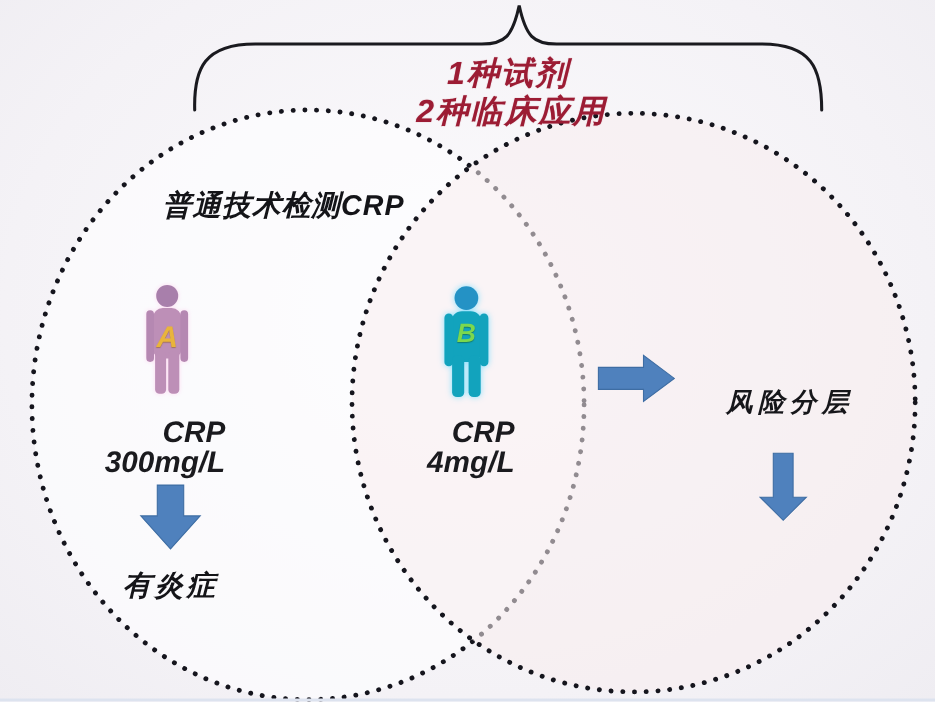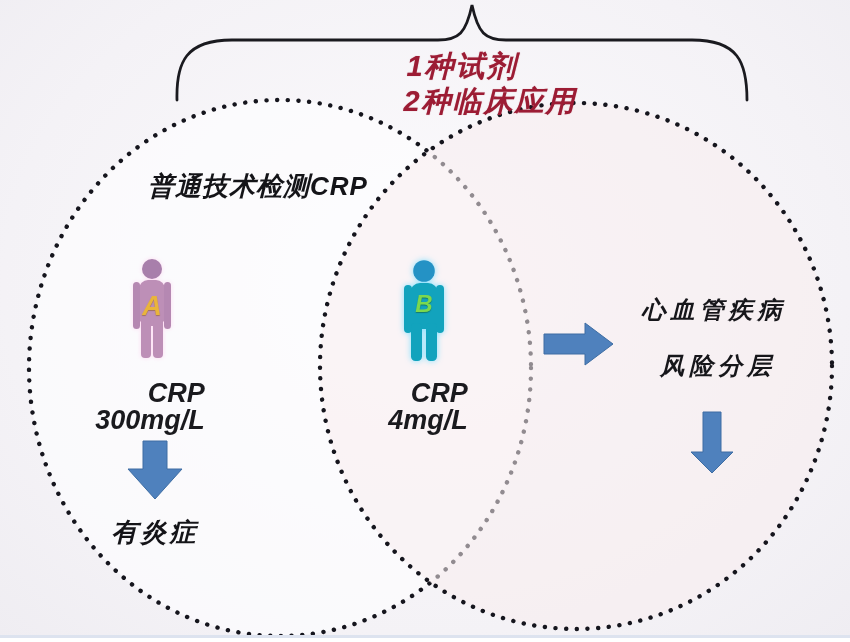--- a/index.html
+++ b/index.html
@@ -93,37 +93,36 @@
       <rect x="-13" y="52" width="11" height="38" rx="4.5" fill="#12a3bd"></rect>
       <rect x="2" y="52" width="11" height="38" rx="4.5" fill="#12a3bd"></rect>
     </g>
 
     <polygon points="143,441 167,441 167,469 182,469 155,499 128,469 143,469" stroke="#3e6da3" stroke-width="1" fill="#4f81bd"></polygon>
     <polygon points="544,334 585,334 585,323 613,344 585,365 585,354 544,354" stroke="#3e6da3" stroke-width="1" fill="#4f81bd"></polygon>
     <polygon points="703,412 721,412 721,452 733,452 712,473 691,452 703,452" stroke="#3e6da3" stroke-width="1" fill="#4f81bd"></polygon>
   </svg>
 
   <div class="abs header-red" style="left:462px;top:47px;">1种试剂</div>
-  <div class="abs header-red" style="left:465px;top:82px;margin-left:25px;">2种临床应用</div>
+  <div class="abs header-red" style="left:465px;top:82px;">2种临床应用</div>
 
   <div class="abs circle-title" style="left:258px;top:169px;text-align:right;">普通技术检测CRP</div>
 
   <div class="abs person-label label-a" style="left:152px;top:291px;">A</div>
   <div class="abs person-label label-b" style="left:424px;top:290px;">B</div>
 
   <div class="abs crp-value" style="left:150px;top:380px;">
     <div>CRP</div>
     <div>300mg/L</div>
   </div>
 
   <div class="abs conclusion" style="left:155px;top:515px;">有炎症</div>
 
   <div class="abs crp-value" style="left:428px;top:380px;">
     <div>CRP</div>
     <div>4mg/L</div>
   </div>
 
-  <div class="abs outcome" style="left:714px;top:294px;">心血管疾病</div>
   <div class="abs outcome" style="left:718px;top:350px;">风险分层</div>
 
 
   <div id="bottom-line"></div>
 </div>
 
 </body></html>

